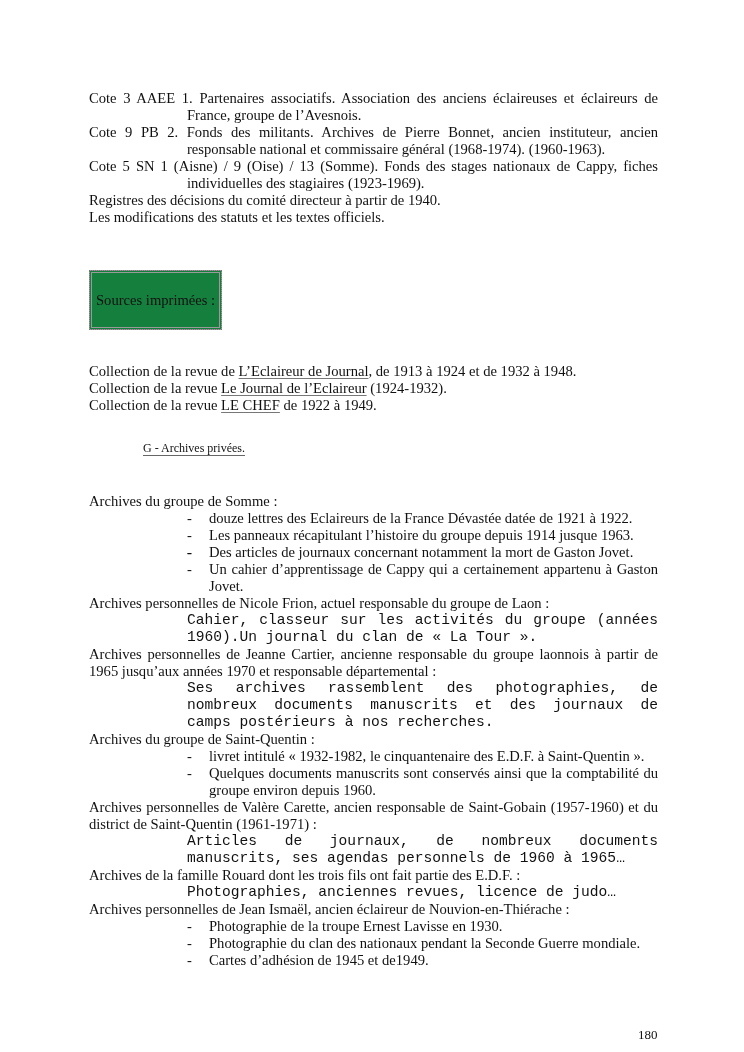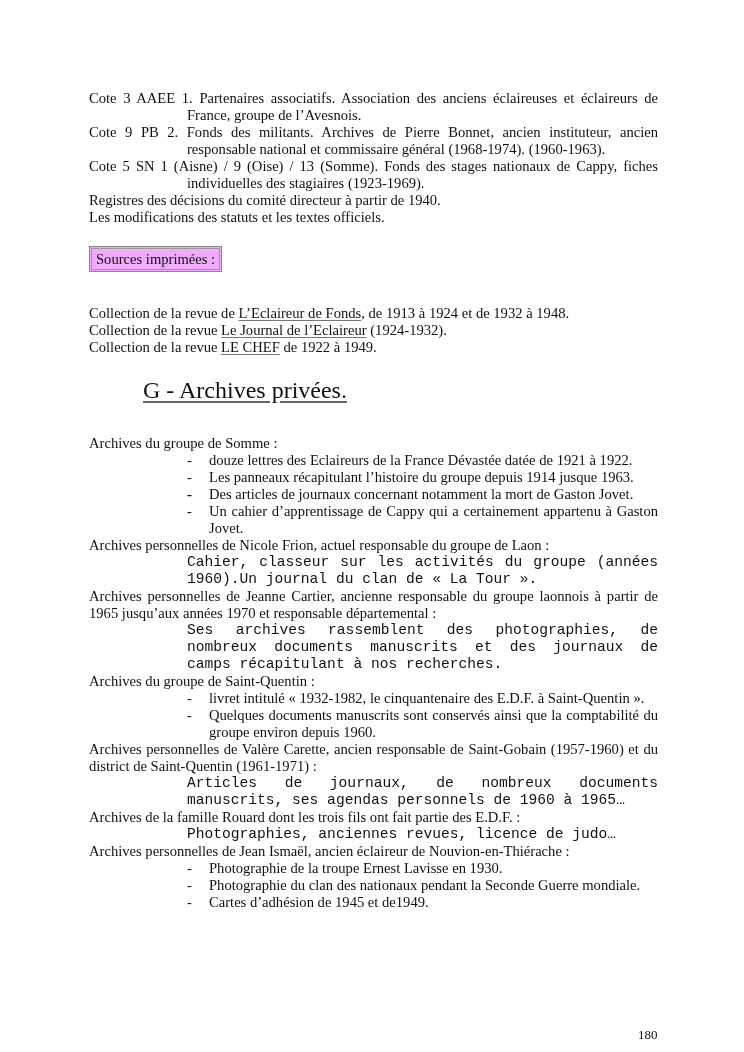--- a/index.html
+++ b/index.html
@@ -10,27 +10,27 @@
     }
     .page { position: absolute; left: 89px; top: 90px; width: 569px; }
     .p { text-align: justify; margin: 0; }
     .hang { padding-left: 98px; text-indent: -98px; }
     .indent-j { padding-left: 98px; text-align: justify; font-family: Liberation Mono, monospace; }
     .list { margin: 0; padding: 0; list-style: none; }
     .list li { position: relative; padding-left: 120px; text-align: justify; }
     .list li .dash { position: absolute; left: 98px; top: 0; }
     .u { text-decoration: underline; text-decoration-color: #777; text-underline-offset: 2px; }
     .sources-box {
-      display: inline-block; padding: 1px 4px; margin-top: 20px;
+      display: inline-block; padding: 18px 4px; margin-top: 44px;
       border: 3px double #9a9a9a; outline: 1px dotted #777; outline-offset: -1px;
-      background: #f0abfc; line-height: 18px;
+      background: #15803d; line-height: 18px;
     }
     .sources-list { margin-top: 33px; }
     .section-heading {
-      margin: 23px 0 0 54px; font-size: 24px; line-height: 22px;
+      margin: 23px 0 0 54px; font-size: 12px; line-height: 22px;
       text-decoration: underline; text-decoration-color: #666; text-underline-offset: 3px;
     }
     .private { margin-top: 34px; }
     .page-number { position: absolute; left: 638px; top: 1026px; font-size: 13px; }
   </style>
 </head>
 <body>
 
 <div class="page">
 
@@ -38,21 +38,21 @@
   <p class="p hang"><span>Cote 9 PB 2.</span> <span>Fonds des militants. Archives de Pierre Bonnet, ancien instituteur, ancien responsable national et commissaire général (1968-1974). (1960-1963).</span></p>
   <p class="p hang"><span>Cote 5 SN 1 (Aisne) / 9 (Oise) / 13 (Somme).</span> <span>Fonds des stages nationaux de Cappy, fiches individuelles des stagiaires (1923-1969).</span></p>
   <p class="p">Registres des décisions du comité directeur à partir de 1940.</p>
   <p class="p">Les modifications des statuts et les textes officiels.</p>
 
   <div class="sources-box">
     <span>Sources imprimées :</span>
   </div>
 
   <div class="sources-list">
-    <p class="p"><span>Collection de la revue de </span><span class="u">L’Eclaireur de Fonds</span><span>, de 1913 à 1924 et de 1932 à 1948.</span></p>
+    <p class="p"><span>Collection de la revue de </span><span class="u">L’Eclaireur de Journal</span><span>, de 1913 à 1924 et de 1932 à 1948.</span></p>
     <p class="p"><span>Collection de la revue </span><span class="u">Le Journal de l’Eclaireur</span><span> (1924-1932).</span></p>
     <p class="p"><span>Collection de la revue </span><span class="u">LE CHEF</span><span> de 1922 à 1949.</span></p>
   </div>
 
   <div class="section-heading">G - Archives privées.</div>
 
   <div class="private">
 
     <p class="p">Archives du groupe de Somme :</p>
     <ul class="list">
@@ -60,21 +60,21 @@
       <li><span class="dash">-</span><span>Les panneaux récapitulant l’histoire du groupe depuis 1914 jusque 1963.</span></li>
       <li><span class="dash">-</span></li>
       <li><span class="dash">-</span><span>Des articles de journaux concernant notamment la mort de Gaston Jovet.</span></li>
       <li><span class="dash">-</span><span>Un cahier d’apprentissage de Cappy qui a certainement appartenu à Gaston Jovet.</span></li>
     </ul>
 
     <p class="p">Archives personnelles de Nicole Frion, actuel responsable du groupe de Laon :</p>
     <p class="p indent-j">Cahier, classeur sur les activités du groupe (années 1960).Un journal du clan de « La Tour ».</p>
 
     <p class="p">Archives personnelles de Jeanne Cartier, ancienne responsable du groupe laonnois à partir de 1965 jusqu’aux années 1970 et responsable départemental :</p>
-    <p class="p indent-j">Ses archives rassemblent des photographies, de nombreux documents manuscrits et des journaux de camps récapitulant à nos recherches.</p>
+    <p class="p indent-j">Ses archives rassemblent des photographies, de nombreux documents manuscrits et des journaux de camps postérieurs à nos recherches.</p>
 
     <p class="p">Archives du groupe de Saint-Quentin :</p>
     <ul class="list">
       <li><span class="dash">-</span><span>livret intitulé « 1932-1982, le cinquantenaire des E.D.F. à Saint-Quentin ».</span></li>
       <li><span class="dash">-</span><span>Quelques documents manuscrits sont conservés ainsi que la comptabilité du groupe environ depuis 1960.</span></li>
     </ul>
 
     <p class="p">Archives personnelles de Valère Carette, ancien responsable de Saint-Gobain (1957-1960) et du district de Saint-Quentin (1961-1971) :</p>
     <p class="p indent-j">Articles de journaux, de nombreux documents manuscrits, ses agendas personnels de 1960 à 1965…</p>
 

